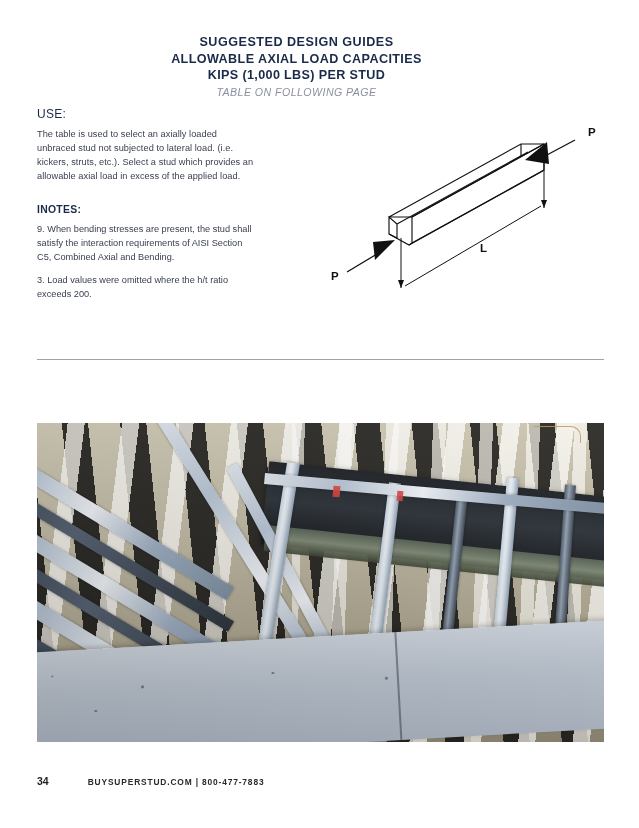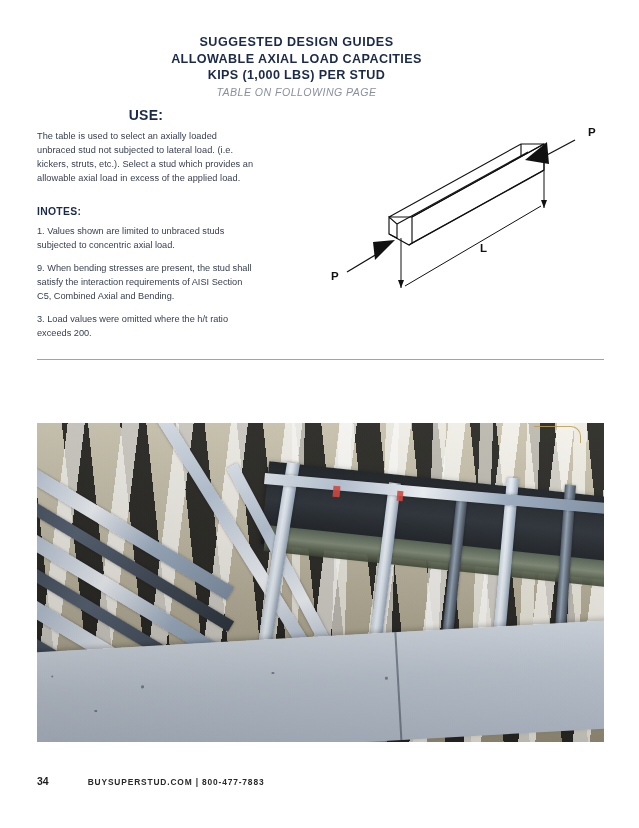--- a/index.html
+++ b/index.html
@@ -50,26 +50,25 @@
   }
 
   
   .left-col {
     position: absolute;
     left: 37px;
     top: 107px;
     width: 218px;
   }
   .sec-head {
-    font-size: 14px;
-    font-weight: bold;
+    font-size: 12px;
+    font-weight: normal;
     color: #1b2a4a;
     letter-spacing: .3px;
     margin: 0 0 7px 0;
-    text-align: center;
   }
   .body-p {
     font-size: 9.2px;
     line-height: 1.52;
     color: #3a4052;
     margin: 0 0 9px 0;
     letter-spacing: .05px;
   }
   .notes-head {
     font-size: 10.4px;
@@ -264,21 +263,20 @@
     <div class="title-line title-2">ALLOWABLE AXIAL LOAD CAPACITIES</div>
     <div class="title-line title-4">KIPS (1,000 LBS) PER STUD</div>
     <div class="subtitle">TABLE ON FOLLOWING PAGE</div>
   </div>
 
   <div class="left-col">
     <div class="sec-head">USE:</div>
     <p class="body-p">The table is used to select an axially loaded unbraced stud not subjected to lateral load. (i.e. kickers, struts, etc.). Select a stud which provides an allowable axial load in excess of the applied load.</p>
 
     <div class="notes-head">INOTES:</div>
-    <p class="note-p">1. Values shown are limited to unbraced studs subjected to concentric axial load.</p>
     <p class="note-p">9. When bending stresses are present, the stud shall satisfy the interaction requirements of AISI Section C5, Combined Axial and Bending.</p>
     <p class="note-p">3. Load values were omitted where the h/t ratio exceeds 200.</p>
   </div>
 
   <div class="diagram">
     <svg width="290" height="180" viewBox="0 0 290 180">
       <g fill="none" stroke="#111111" stroke-width="1.15" stroke-linejoin="miter">
 
         <path d="M 64,105 L 196,32 L 219,32 L 87,105 Z"></path>
 

